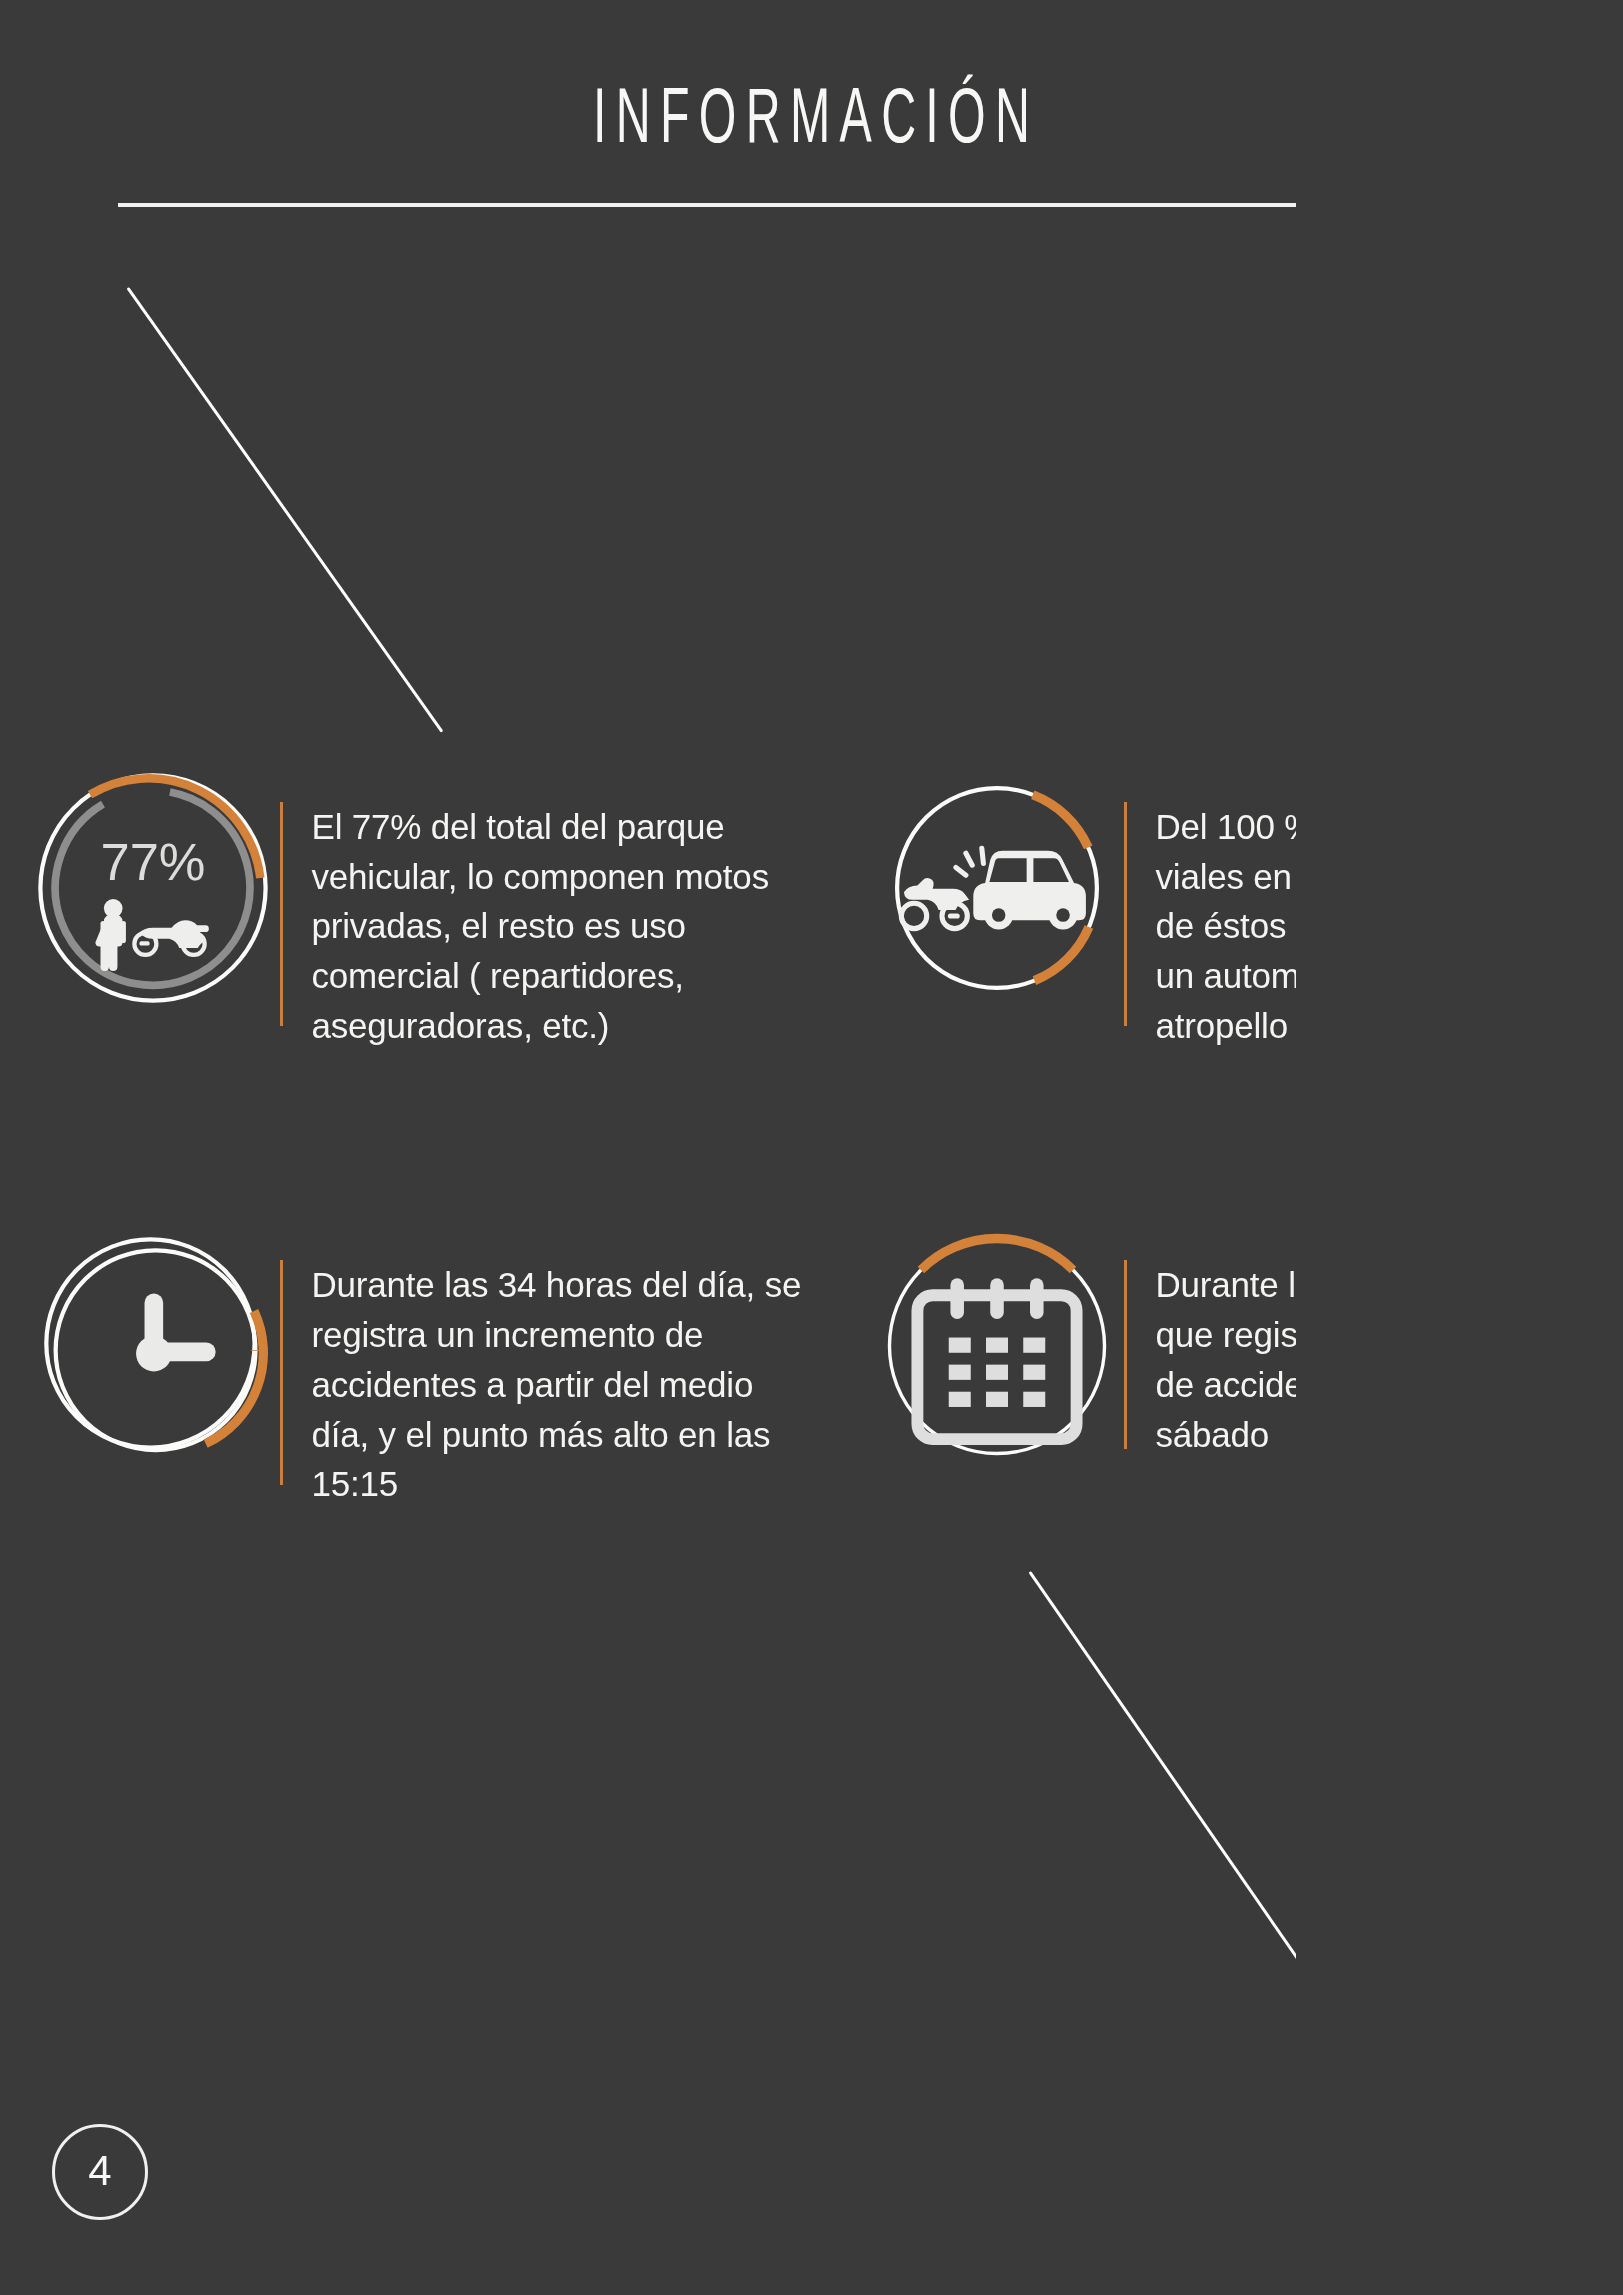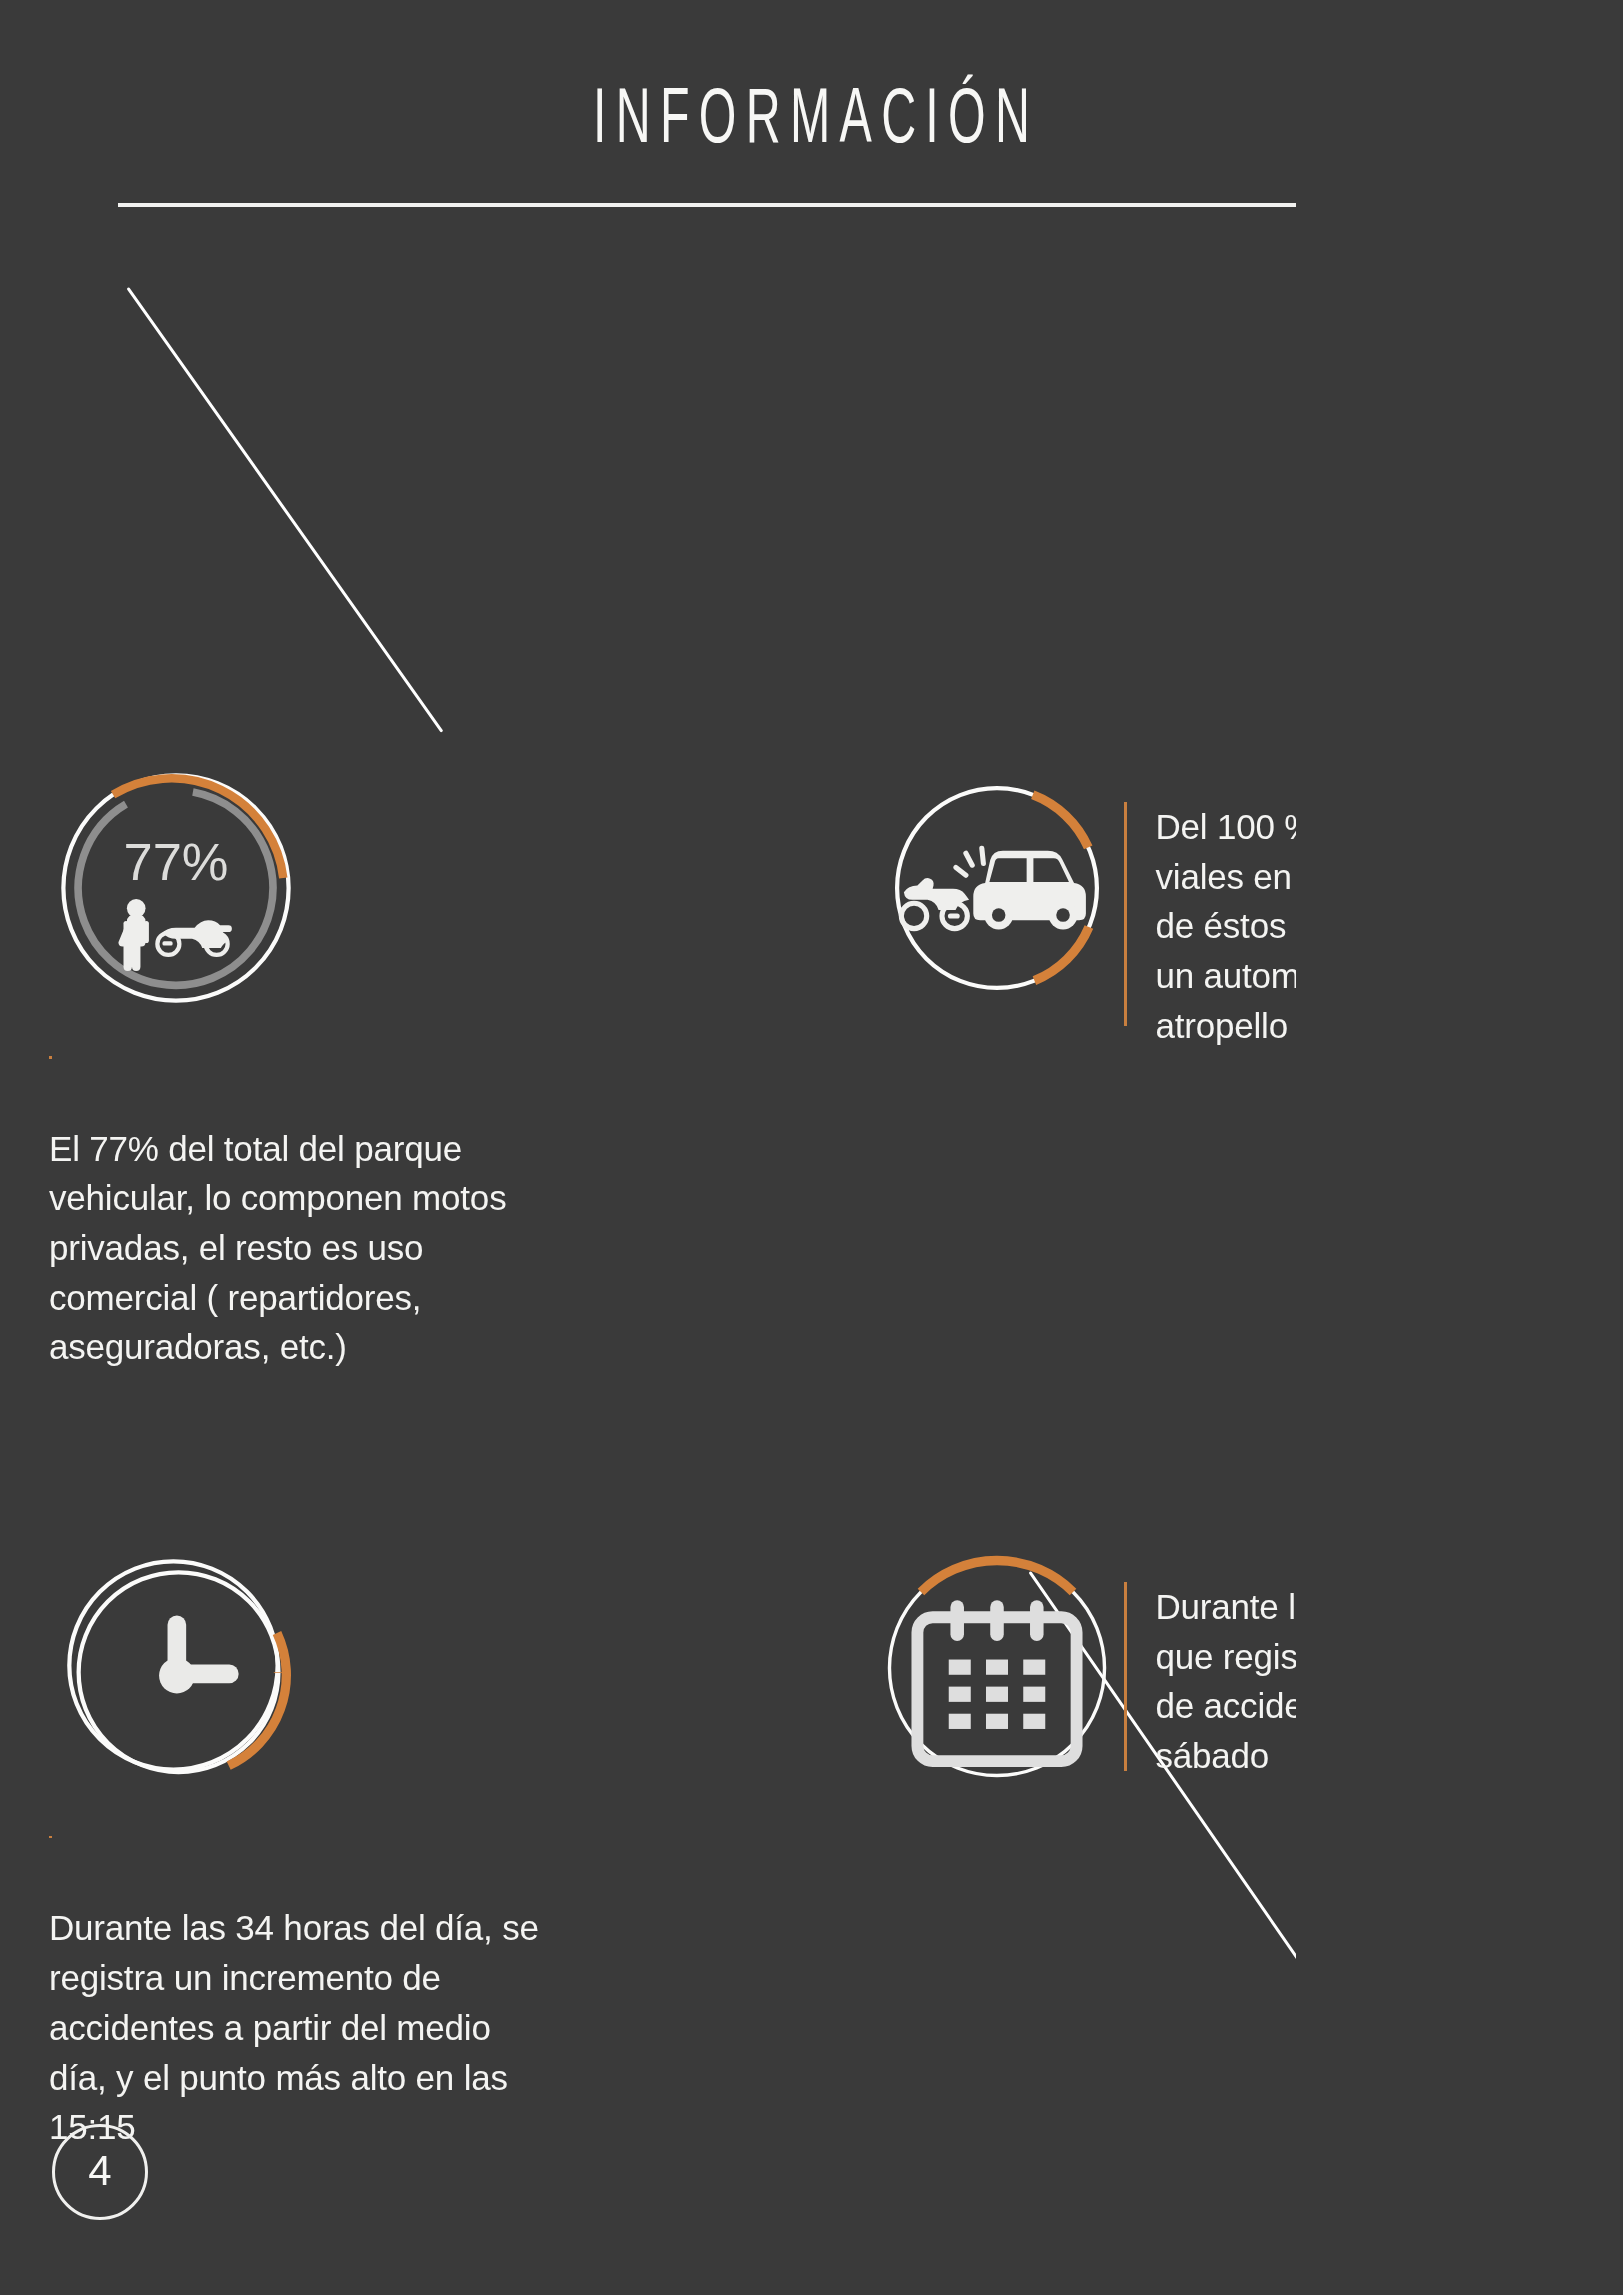--- a/index.html
+++ b/index.html
@@ -82,21 +82,21 @@
     flex-direction: row;
     align-items: flex-start;
   }
   .info-row.row-2 { margin-top: 169px; }
 
   .info-item {
     display: flex;
     flex-direction: row;
     align-items: flex-start;
   }
-  .info-item.col-1 { width: 845px; padding-left: 49px; box-sizing: border-box; flex-direction: column; }
+  .info-item.col-1 { width: 845px; padding-left: 26px; box-sizing: border-box; }
   .info-item.col-2 { width: 778px; padding-left: 25px; box-sizing: border-box; }
 
   .icon-slot {
     width: 254px;
     height: 254px;
     flex: 0 0 254px;
     position: relative;
   }
   .icon-slot svg { display: block; }
 

